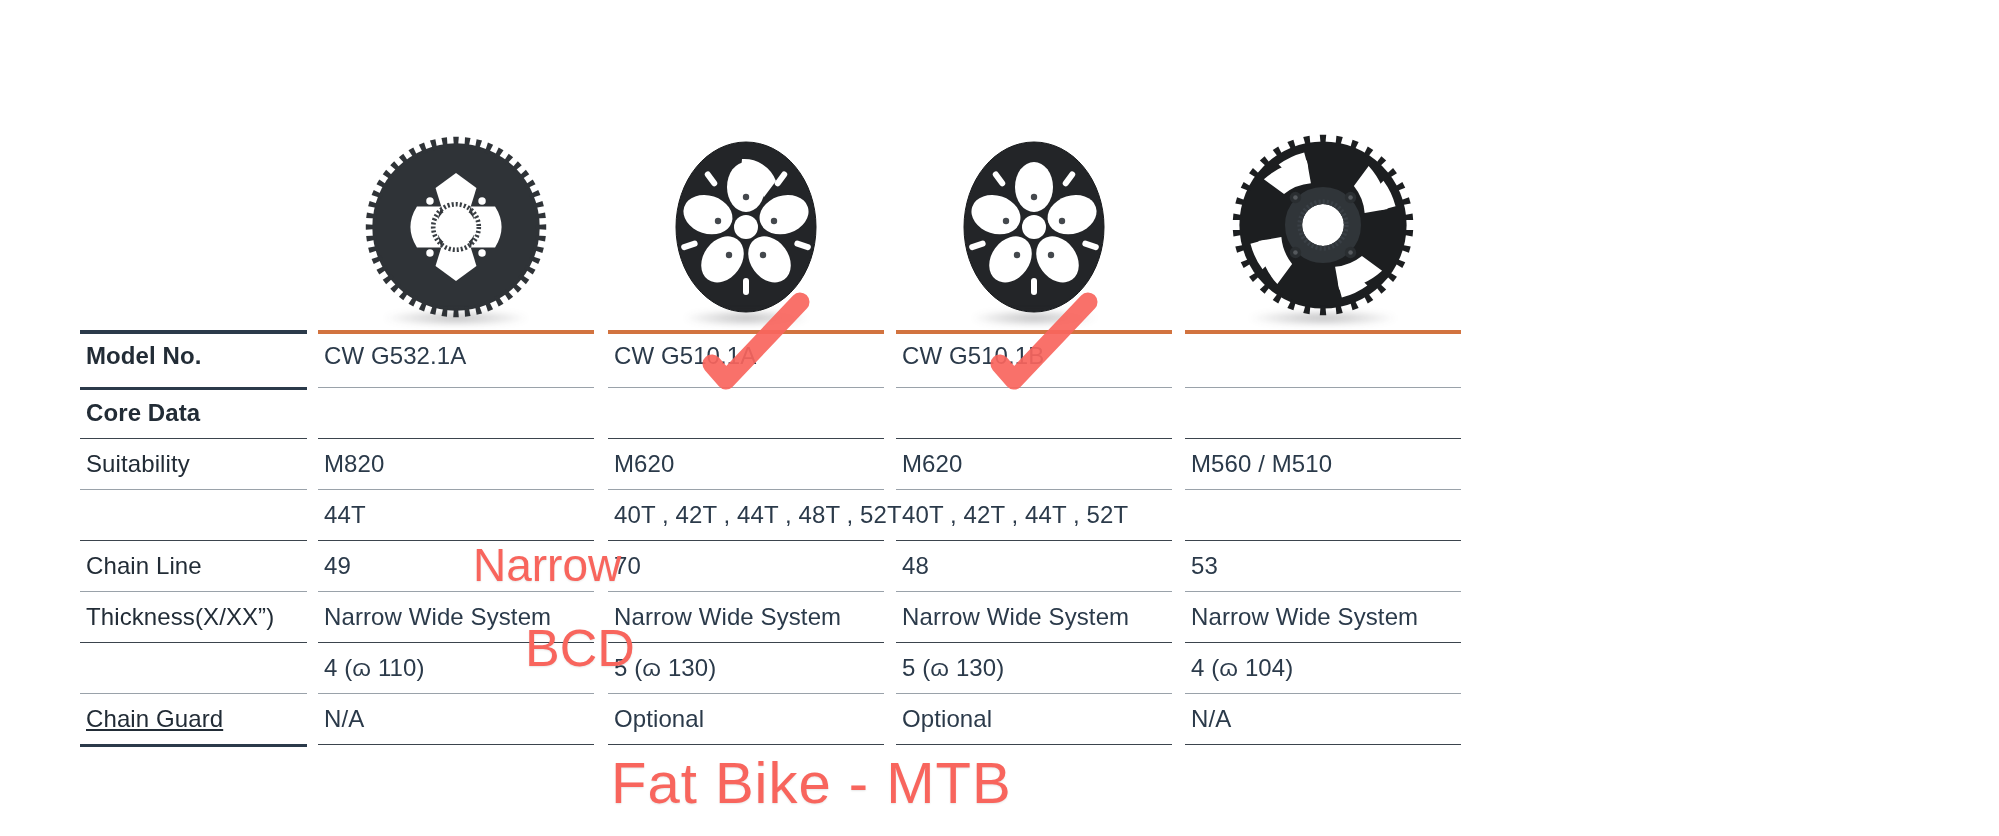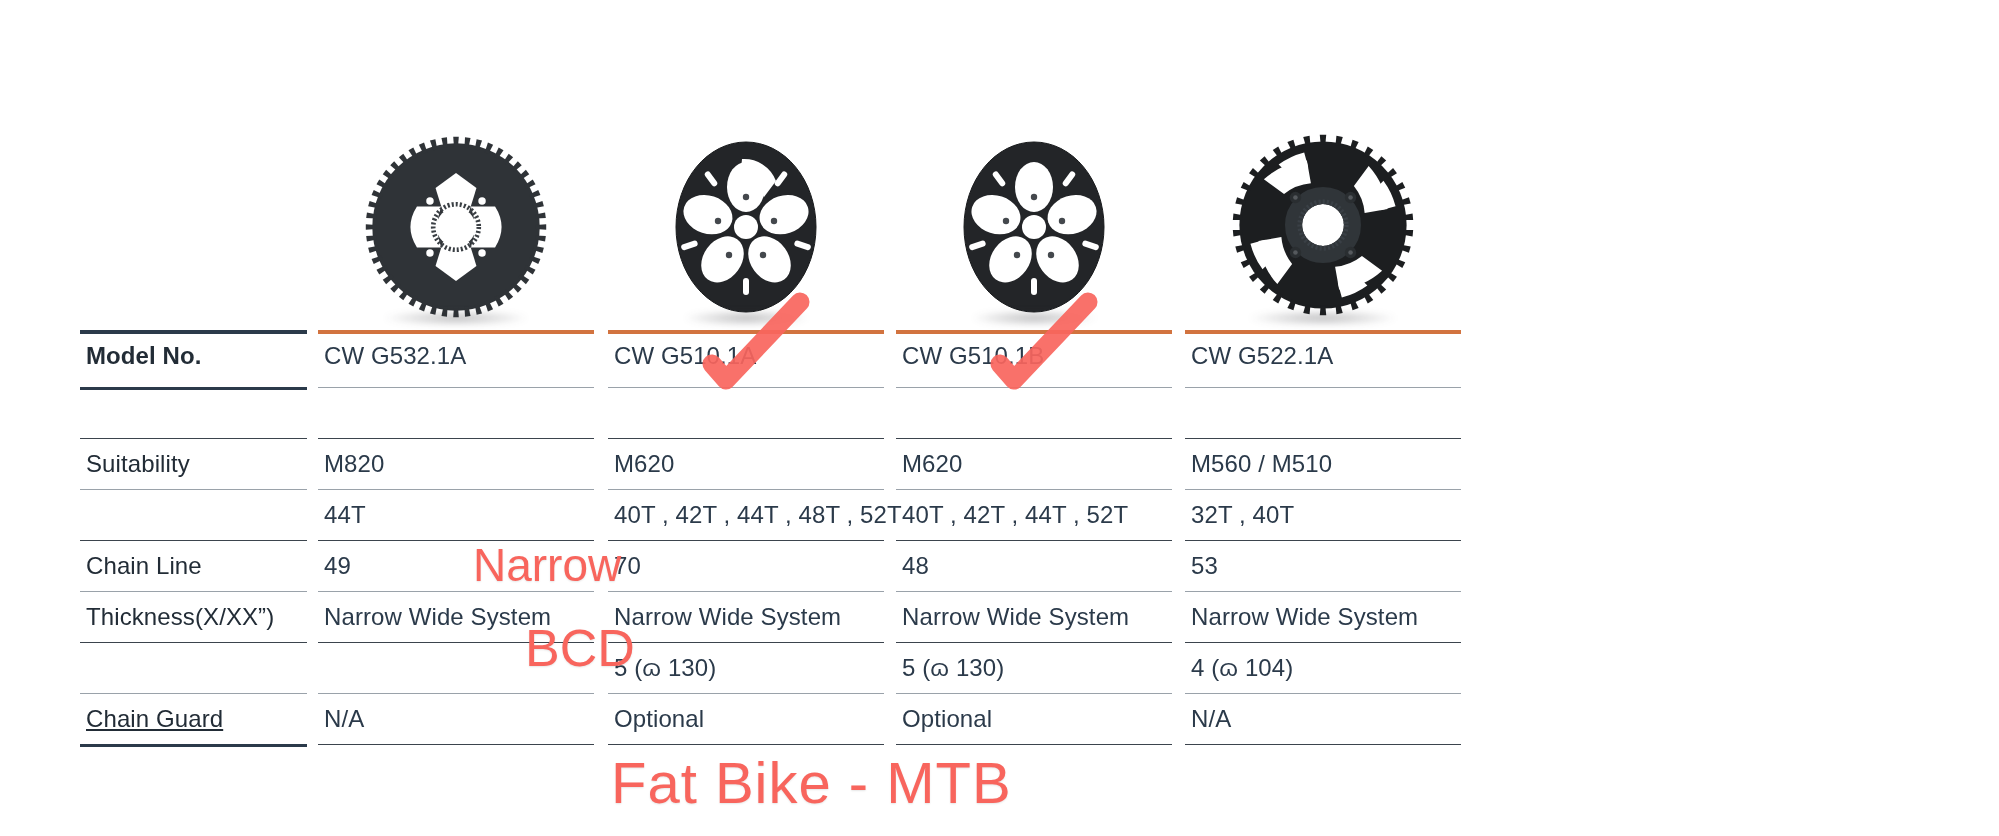--- a/index.html
+++ b/index.html
@@ -333,32 +333,32 @@
       </div>
     <div class="cell" style="left:318px;width:276px;">
         <span class="txt">CW G532.1A</span>
       </div>
     <div class="cell" style="left:608px;width:276px;">
         <span class="txt">CW G510.1A</span>
       </div>
     <div class="cell" style="left:896px;width:276px;">
         <span class="txt">CW G510.1B</span>
       </div>
-    <div class="cell" style="left:1185px;width:276px;">
-        <span class="txt">CW G522.1A</span>
-      </div>
   </div>
 
   <div class="trow">
     <div class="rule rule-dark" style="left:80px;width:227px;top:0;"></div>
     <div class="rule rule-thin" style="left:318px;width:276px;top:0;"></div>
     <div class="rule rule-thin" style="left:608px;width:276px;top:0;"></div>
     <div class="rule rule-thin" style="left:896px;width:276px;top:0;"></div>
     <div class="rule rule-thin" style="left:1185px;width:276px;top:0;"></div>
 
+    <div class="cell col-label bold" style="left:80px;width:227px;">
+        <span class="txt">Core Data</span>
+      </div>
     <div class="cell" style="left:318px;width:276px;">
         <span class="txt"></span>
       </div>
     <div class="cell" style="left:608px;width:276px;">
         <span class="txt"></span>
       </div>
     <div class="cell" style="left:896px;width:276px;">
         <span class="txt"></span>
       </div>
     <div class="cell" style="left:1185px;width:276px;">
@@ -399,23 +399,20 @@
 
     <div class="cell" style="left:318px;width:276px;">
         <span class="txt">44T</span>
       </div>
     <div class="cell" style="left:608px;width:290px;">
         <span class="txt">40T , 42T , 44T , 48T , 52T</span>
       </div>
     <div class="cell" style="left:896px;width:290px;">
         <span class="txt">40T , 42T , 44T , 52T</span>
       </div>
-    <div class="cell" style="left:1185px;width:276px;">
-        <span class="txt">32T , 40T</span>
-      </div>
   </div>
 
   <div class="trow">
     <div class="rule rule-mid" style="left:80px;width:227px;top:0;"></div>
     <div class="rule rule-mid" style="left:318px;width:276px;top:0;"></div>
     <div class="rule rule-mid" style="left:608px;width:276px;top:0;"></div>
     <div class="rule rule-mid" style="left:896px;width:276px;top:0;"></div>
     <div class="rule rule-mid" style="left:1185px;width:276px;top:0;"></div>
 
     <div class="cell col-label" style="left:80px;width:227px;">
@@ -459,20 +456,23 @@
       </div>
   </div>
 
   <div class="trow">
     <div class="rule rule-mid" style="left:80px;width:227px;top:0;"></div>
     <div class="rule rule-mid" style="left:318px;width:276px;top:0;"></div>
     <div class="rule rule-mid" style="left:608px;width:276px;top:0;"></div>
     <div class="rule rule-mid" style="left:896px;width:276px;top:0;"></div>
     <div class="rule rule-mid" style="left:1185px;width:276px;top:0;"></div>
 
+    <div class="cell" style="left:318px;width:276px;">
+        <span class="txt">4 (ɷ 110)</span>
+      </div>
     <div class="cell" style="left:608px;width:276px;">
         <span class="txt">5 (ɷ 130)</span>
       </div>
     <div class="cell" style="left:896px;width:276px;">
         <span class="txt">5 (ɷ 130)</span>
       </div>
     <div class="cell" style="left:1185px;width:276px;">
         <span class="txt">4 (ɷ 104)</span>
       </div>
   </div>

